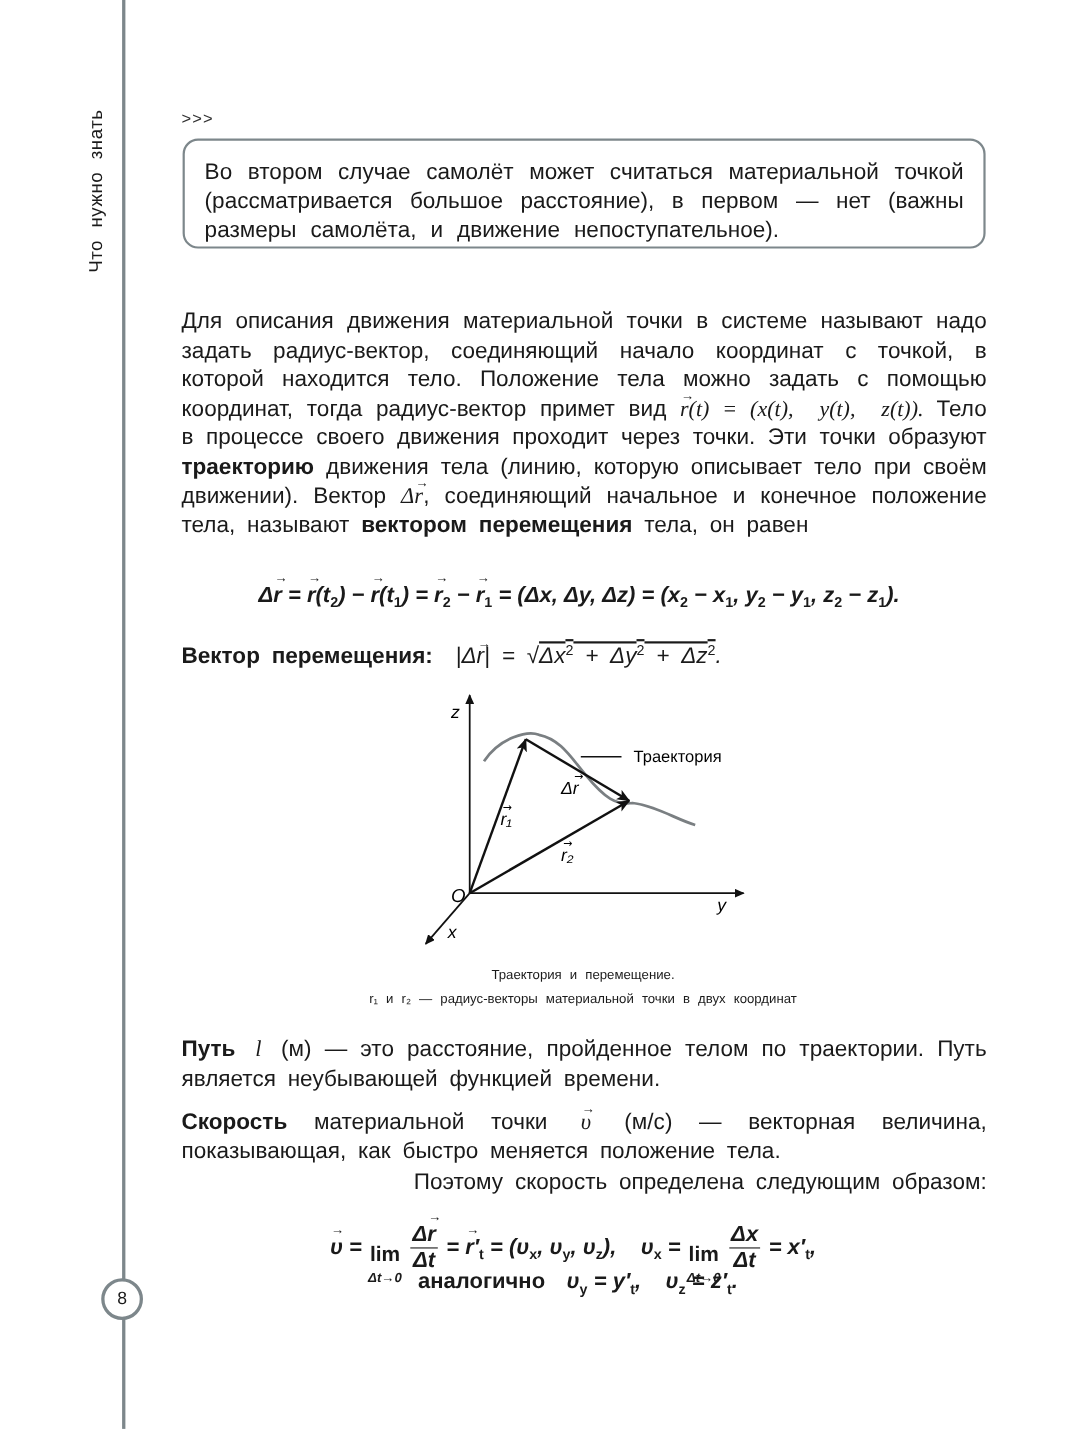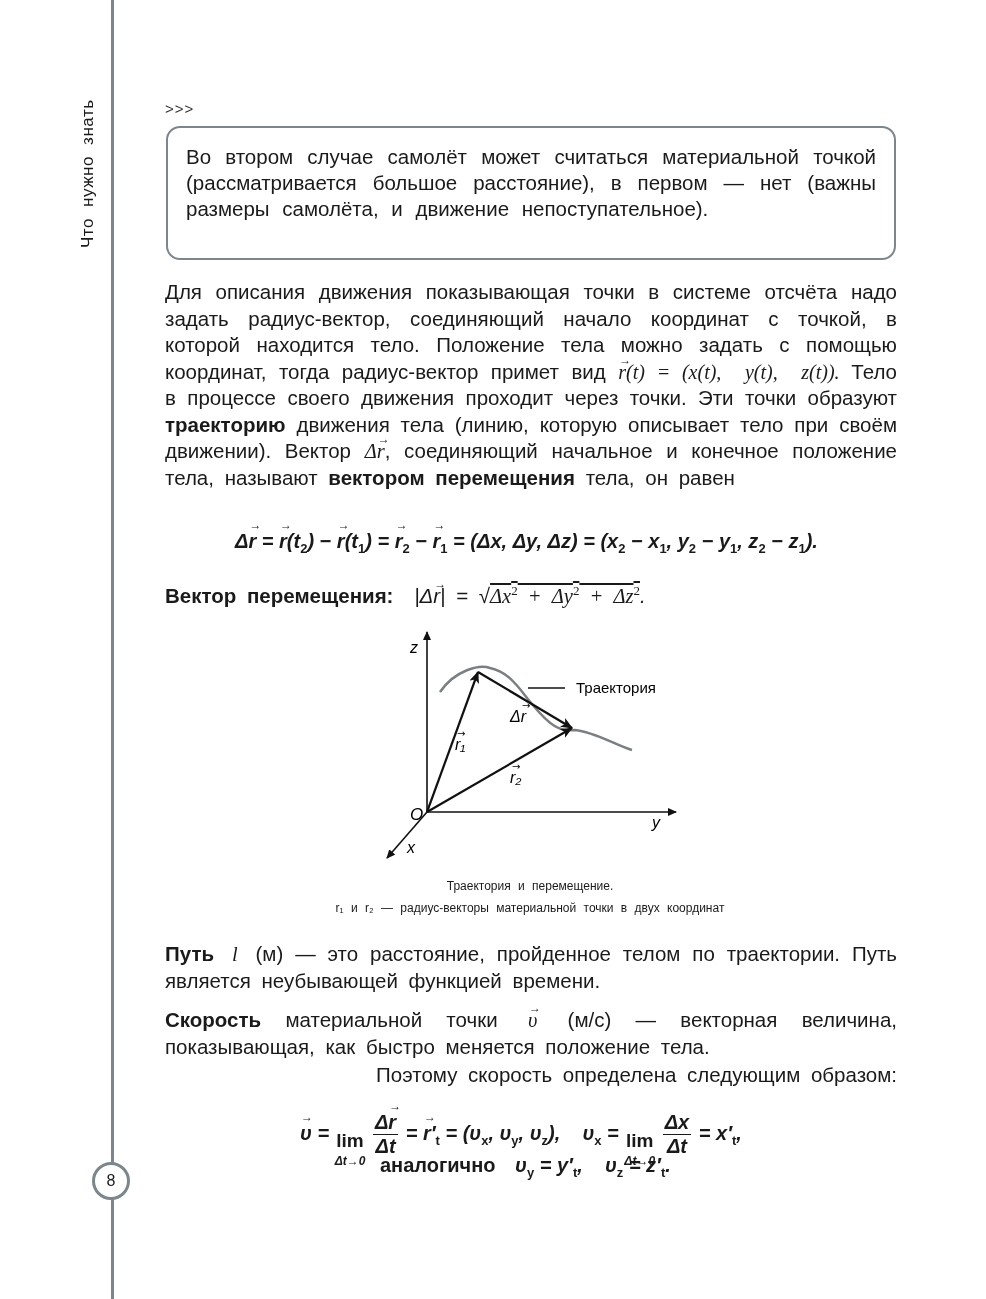--- a/index.html
+++ b/index.html
@@ -5,21 +5,21 @@
   html, body { margin: 0; padding: 0; background: #ffffff; }
   body { width: 986px; height: 1299px; position: relative; overflow: hidden;
          font-family: "Liberation Sans", sans-serif; color: #1a1a1a; }
   .margin-line { position: absolute; left: 111px; top: 0; width: 3px; height: 1299px; background: #7d878b; }
   .side-label { position: absolute; left: 78px; top: 248px; transform-origin: left top; transform: rotate(-90deg);
                 font-size: 17px; letter-spacing: 0.5px; word-spacing: 6px; color: #1a1a1a; white-space: nowrap; }
   .page-num { position: absolute; left: 92px; top: 1162px; width: 38px; height: 38px; border-radius: 50%;
               border: 3px solid #7d878b; background: #fff; box-sizing: border-box;
               display: flex; align-items: center; justify-content: center; font-size: 16px; }
   .chevrons { position: absolute; left: 165px; top: 100px; font-size: 15px; letter-spacing: 1px; color: #333; }
-  .note-box { position: absolute; left: 166px; top: 126px; width: 730px; height: 134px; box-sizing: border-box;
+  .note-box { position: absolute; left: 166px; top: 126px; width: 730px; height: 100px; box-sizing: border-box;
               border: 2.5px solid #7d878b; border-radius: 14px; padding: 16px 18px 0 18px; }
   .note-box p { margin: 0; font-size: 20.5px; line-height: 26px; text-align: justify; word-spacing: 7px; }
   .text-block { position: absolute; left: 165px; width: 732px; font-size: 20.5px; line-height: 26.5px; text-align: justify; word-spacing: 5px; }
   .text-block p { margin: 0; }
   b { font-weight: bold; }
   .it { font-family: "Liberation Serif", serif; font-style: italic; }
   .math { position: absolute; font-size: 20px; font-style: italic; white-space: nowrap; font-weight: bold; }
   .vec { position: relative; display: inline-block; }
   .vec::before { content: "\2192"; position: absolute; left: 1px; top: -12px; font-size: 12px; font-style: normal; }
   sub { font-size: 13px; font-style: normal; }
@@ -42,41 +42,41 @@
   </div>
 
 <div class="chevrons">&gt;&gt;&gt;</div>
 
 <div class="note-box">
   <p>Во втором случае самолёт может считаться материальной точкой (рассматривается большое расстояние), в первом — нет (важны размеры самолёта, и движение непоступательное).</p>
 </div>
 
 <div class="text-block" style="top:279px;">
   <p>
-    <span>Для описания движения показывающая точки в системе отсчёта надо задать радиус-вектор, соединяющий начало координат с точкой, в которой находится тело. Положение тела можно задать с помощью координат, тогда радиус-вектор примет вид</span>
+    <span>Для описания движения материальной точки в системе называют надо задать радиус-вектор, соединяющий начало координат с точкой, в которой находится тело. Положение тела можно задать с помощью координат, тогда радиус-вектор примет вид</span>
     <span class="it" style="font-size:20px;">
       <span class="vec">r</span>(<span>t</span>) = (<span>x</span>(<span>t</span>),&nbsp; <span>y</span>(<span>t</span>),&nbsp; <span>z</span>(<span>t</span>)).
     </span>
     <span>Тело в процессе своего движения проходит через точки. Эти точки образуют</span>
     <b>траекторию</b>
     <span>движения тела (линию, которую описывает тело при своём движении). Вектор</span>
     <span class="it">Δ<span class="vec">r</span></span><span>, соединяющий начальное и конечное положение тела, называют</span>
     <b>вектором перемещения</b>
     <span>тела, он равен</span>
   </p>
 </div>
 
 <div class="math" style="left:235px; top:530px; font-family:'Liberation Sans', sans-serif;">
   Δ<span class="vec">r</span> = <span class="vec">r</span>(t<sub>2</sub>) − <span class="vec">r</span>(t<sub>1</sub>) = <span class="vec">r</span><sub>2</sub> − <span class="vec">r</span><sub>1</sub> = (Δx, Δy, Δz) = (x<sub>2</sub> − x<sub>1</sub>, y<sub>2</sub> − y<sub>1</sub>, z<sub>2</sub> − z<sub>1</sub>).
 </div>
 
 <div class="text-block" style="top:578px;">
   <b>Вектор перемещения:</b>
   <span class="it" style="font-family:'Liberation Sans', sans-serif; margin-left:10px;">
-    |Δ<span class="vec">r</span>| = √<span style="text-decoration: overline; font-family: Liberation Serif, serif;">Δx<sup>2</sup> + Δy<sup>2</sup> + Δz<sup>2</sup></span>.
+    |Δ<span class="vec">r</span>| = √<span style="text-decoration: overline;">Δx<sup>2</sup> + Δy<sup>2</sup> + Δz<sup>2</sup></span>.
   </span>
 </div>
 
 <svg class="diagram" width="350" height="250" viewBox="0 0 350 250">
   <defs>
     <marker id="arrowBig" markerWidth="12" markerHeight="10" refX="11" refY="5" orient="auto" markerUnits="userSpaceOnUse">
       <path d="M0,0 L12,5 L0,10 L3,5 Z" fill="#111"></path>
     </marker>
     <marker id="arrowSmall" markerWidth="9" markerHeight="8" refX="8" refY="4" orient="auto" markerUnits="userSpaceOnUse">
       <path d="M0,0 L9,4 L0,8 Z" fill="#111"></path>

